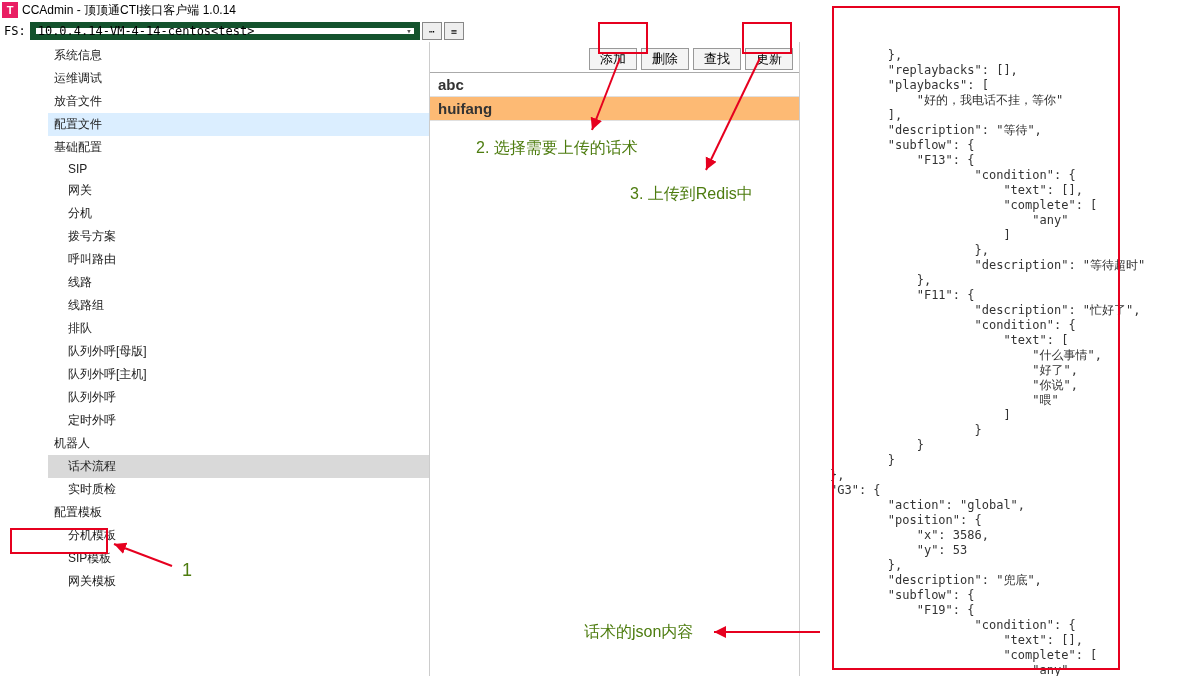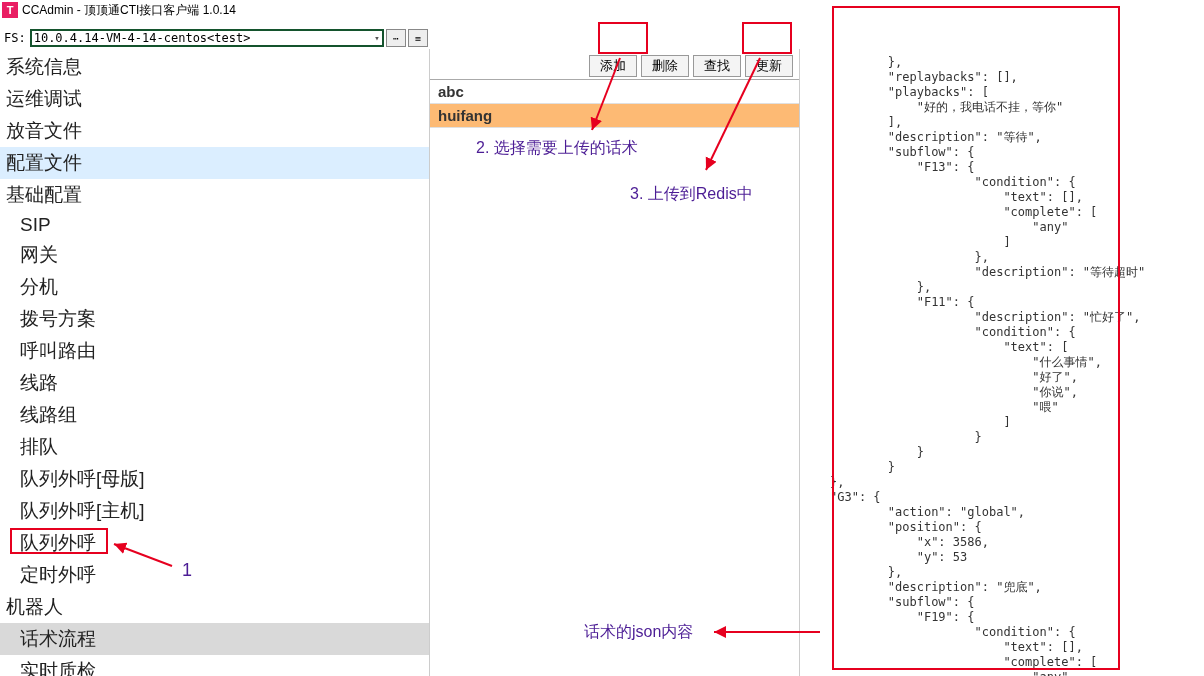--- a/index.html
+++ b/index.html
@@ -31,27 +31,26 @@
     justify-content: center;
     margin-right: 4px;
   }
   .toolbar {
     height: 22px;
     display: flex;
     align-items: center;
     padding: 0 4px;
     font-size: 12px;
     font-family: "Consolas","SimSun",monospace;
-    margin-top: 7px;
   }
   .fs-label { margin-right: 4px; }
   .fs-select {
-    width: 354px;
+    width: 390px;
     height: 18px;
-    border: 2px solid #14532d;
+    border: 6px solid #14532d;
     font-family: "Consolas","SimSun",monospace;
     font-size: 12px;
     padding: 0 2px;
     background: #fff;
     display: flex;
     align-items: center;
     justify-content: space-between;
   }
   .fs-select .arrow { font-size: 9px; color: #555; }
   .tool-btn {
@@ -69,24 +68,25 @@
     height: calc(676px - 42px);
   }
   .side-tree {
     width: 430px;
     border-right: 1px solid #ccc;
     overflow-y: auto;
     padding-top: 2px;
   }
   .tree-item {
     padding: 3px 6px;
-    font-size: 19px;
+    font-size: 12px;
     color: #222;
     cursor: pointer;
     white-space: nowrap;
+    margin-left: 48px;
   }
   .tree-item.level-1 { padding-left: 20px; }
   .tree-item.selected-light { background: #dbeeff; }
   .tree-item.selected-gray  { background: #d9d9d9; }
   .middle-col {
     width: 370px;
     border-right: 1px solid #ccc;
     position: relative;
   }
   .middle-top {
@@ -126,21 +126,21 @@
     color: #333;
     padding: 6px 0 0 30px;
   }
   
   .annot {
     position: absolute;
     pointer-events: none;
   }
   .redbox { border: 2px solid #e6001f; }
   .redtext {
-    color: #4c1d95;
+    color: #4d7c0f;
     font-size: 16px;
     font-family: "Microsoft YaHei", sans-serif;
   }
   svg.annot { overflow: visible; }
 </style>
 </head>
 <body>
 
 <div class="titlebar">
   <div class="app-icon">T</div>

